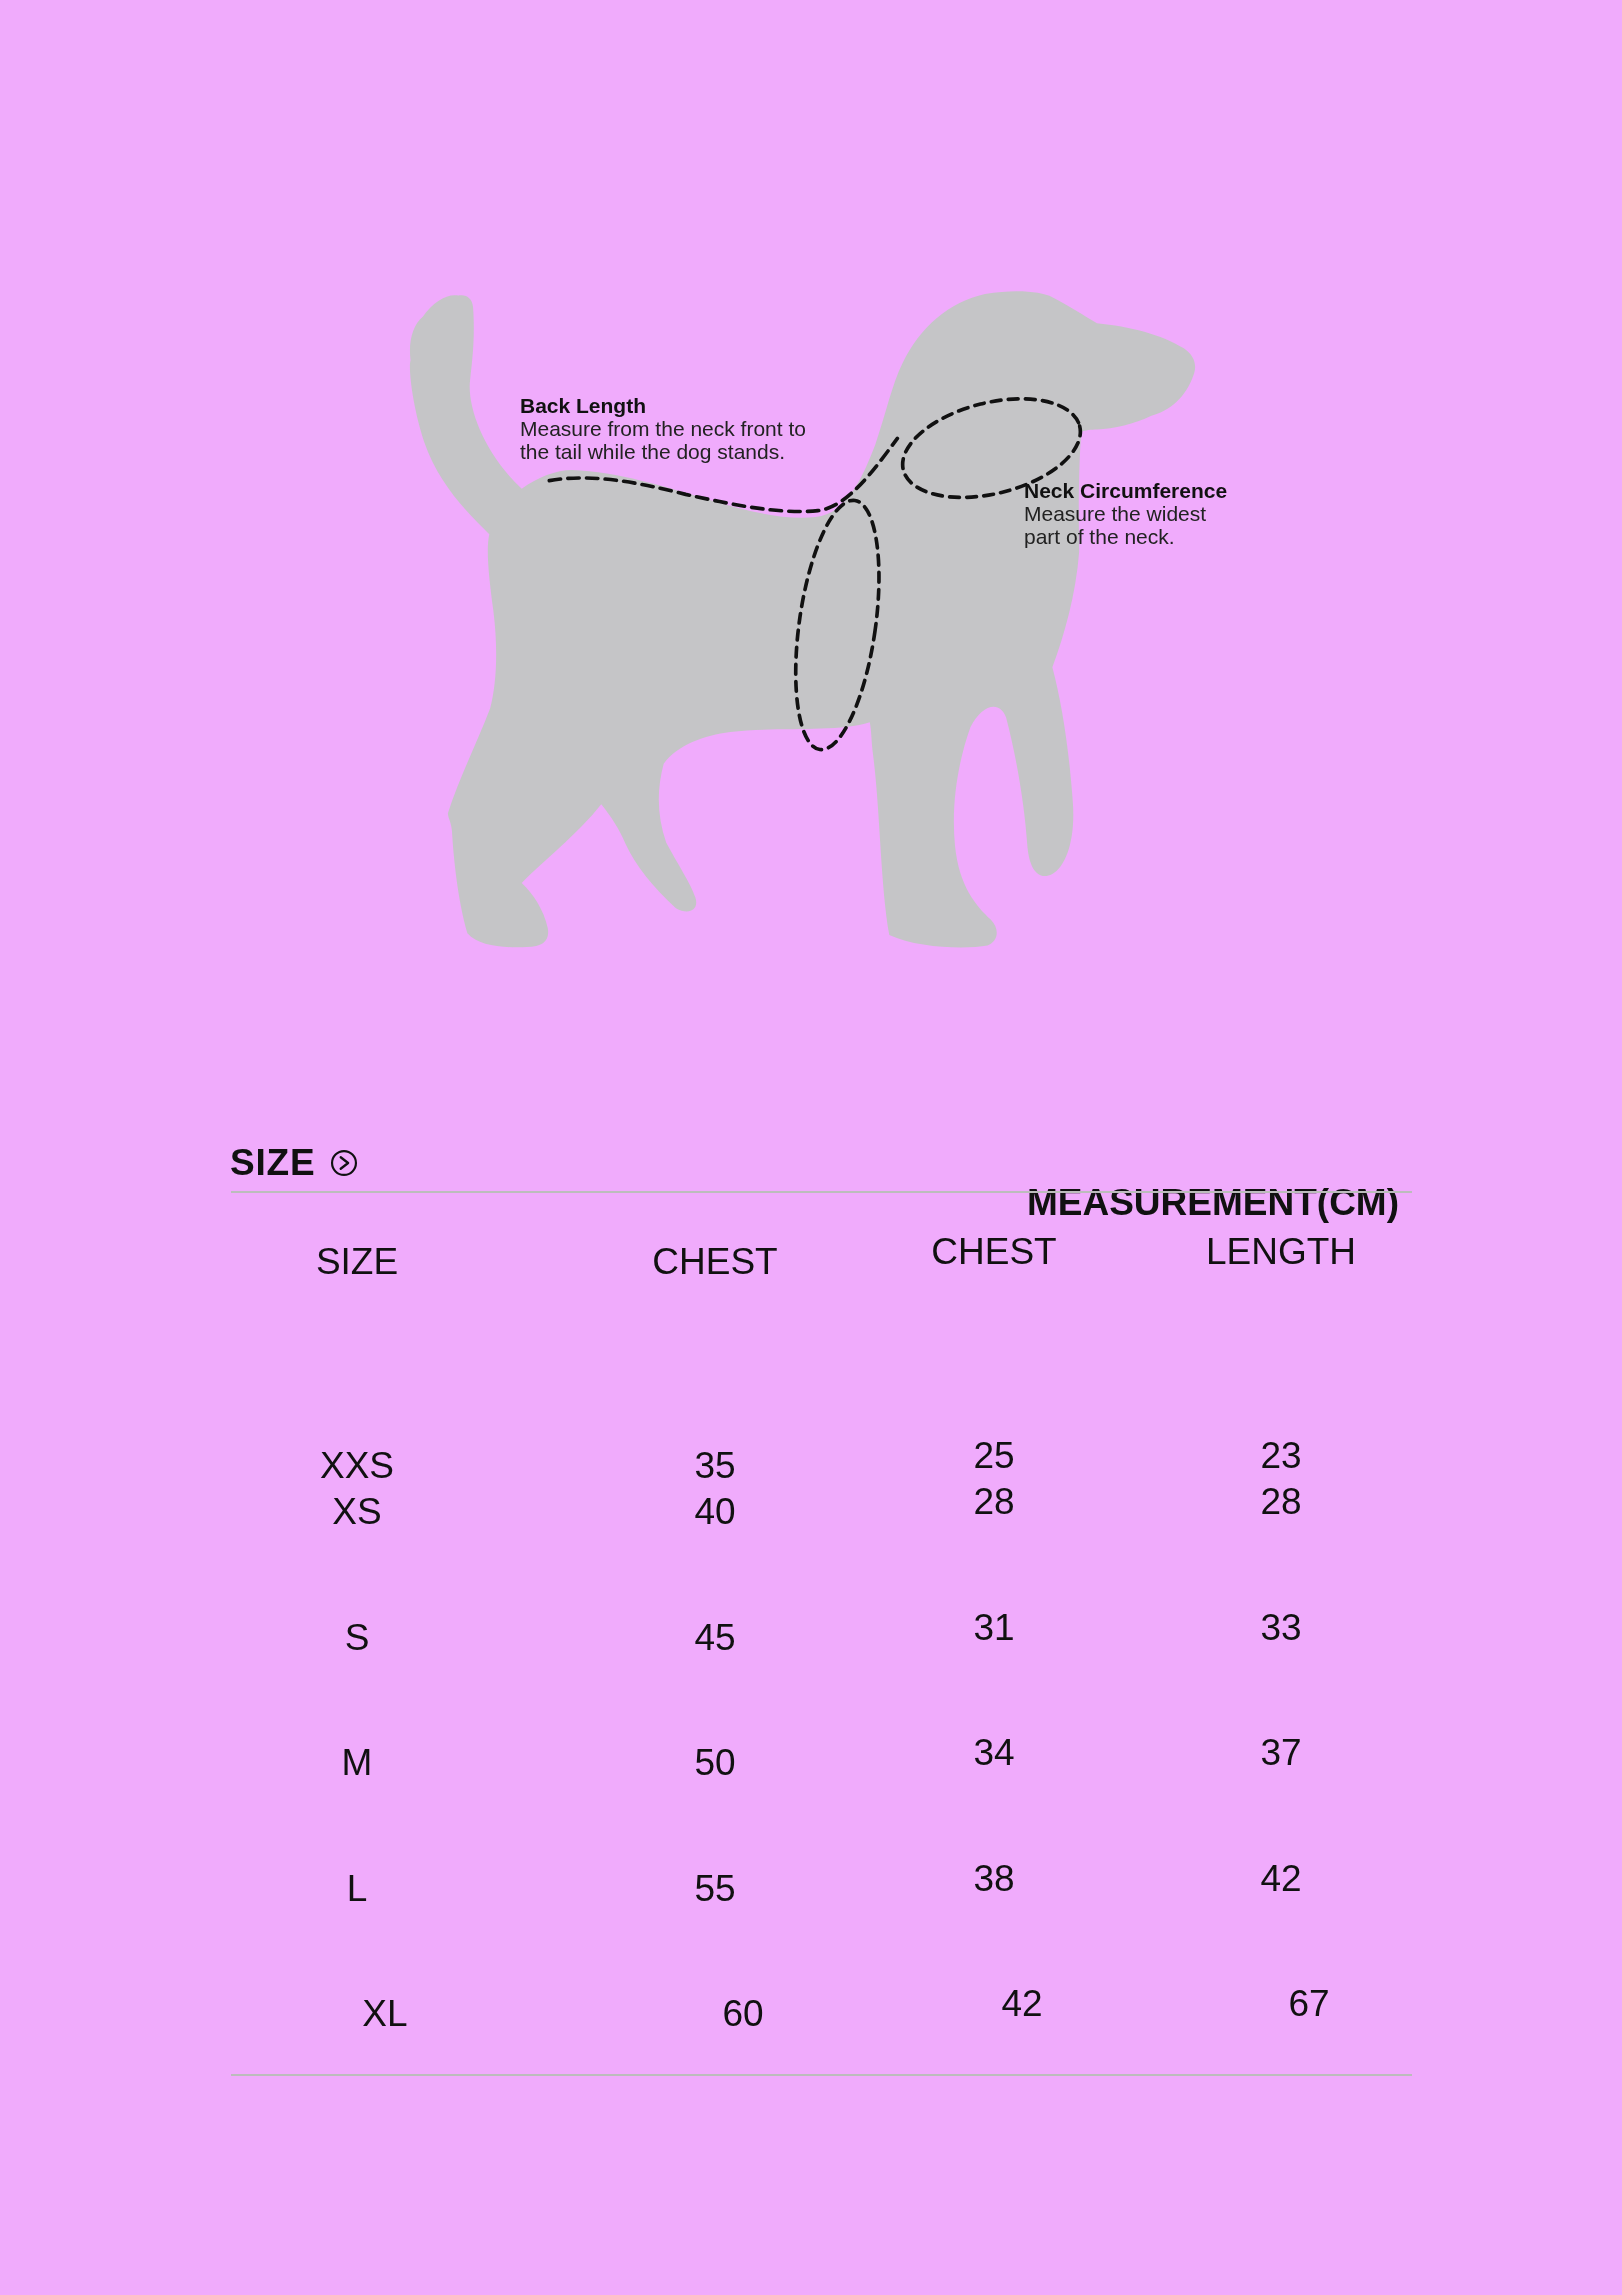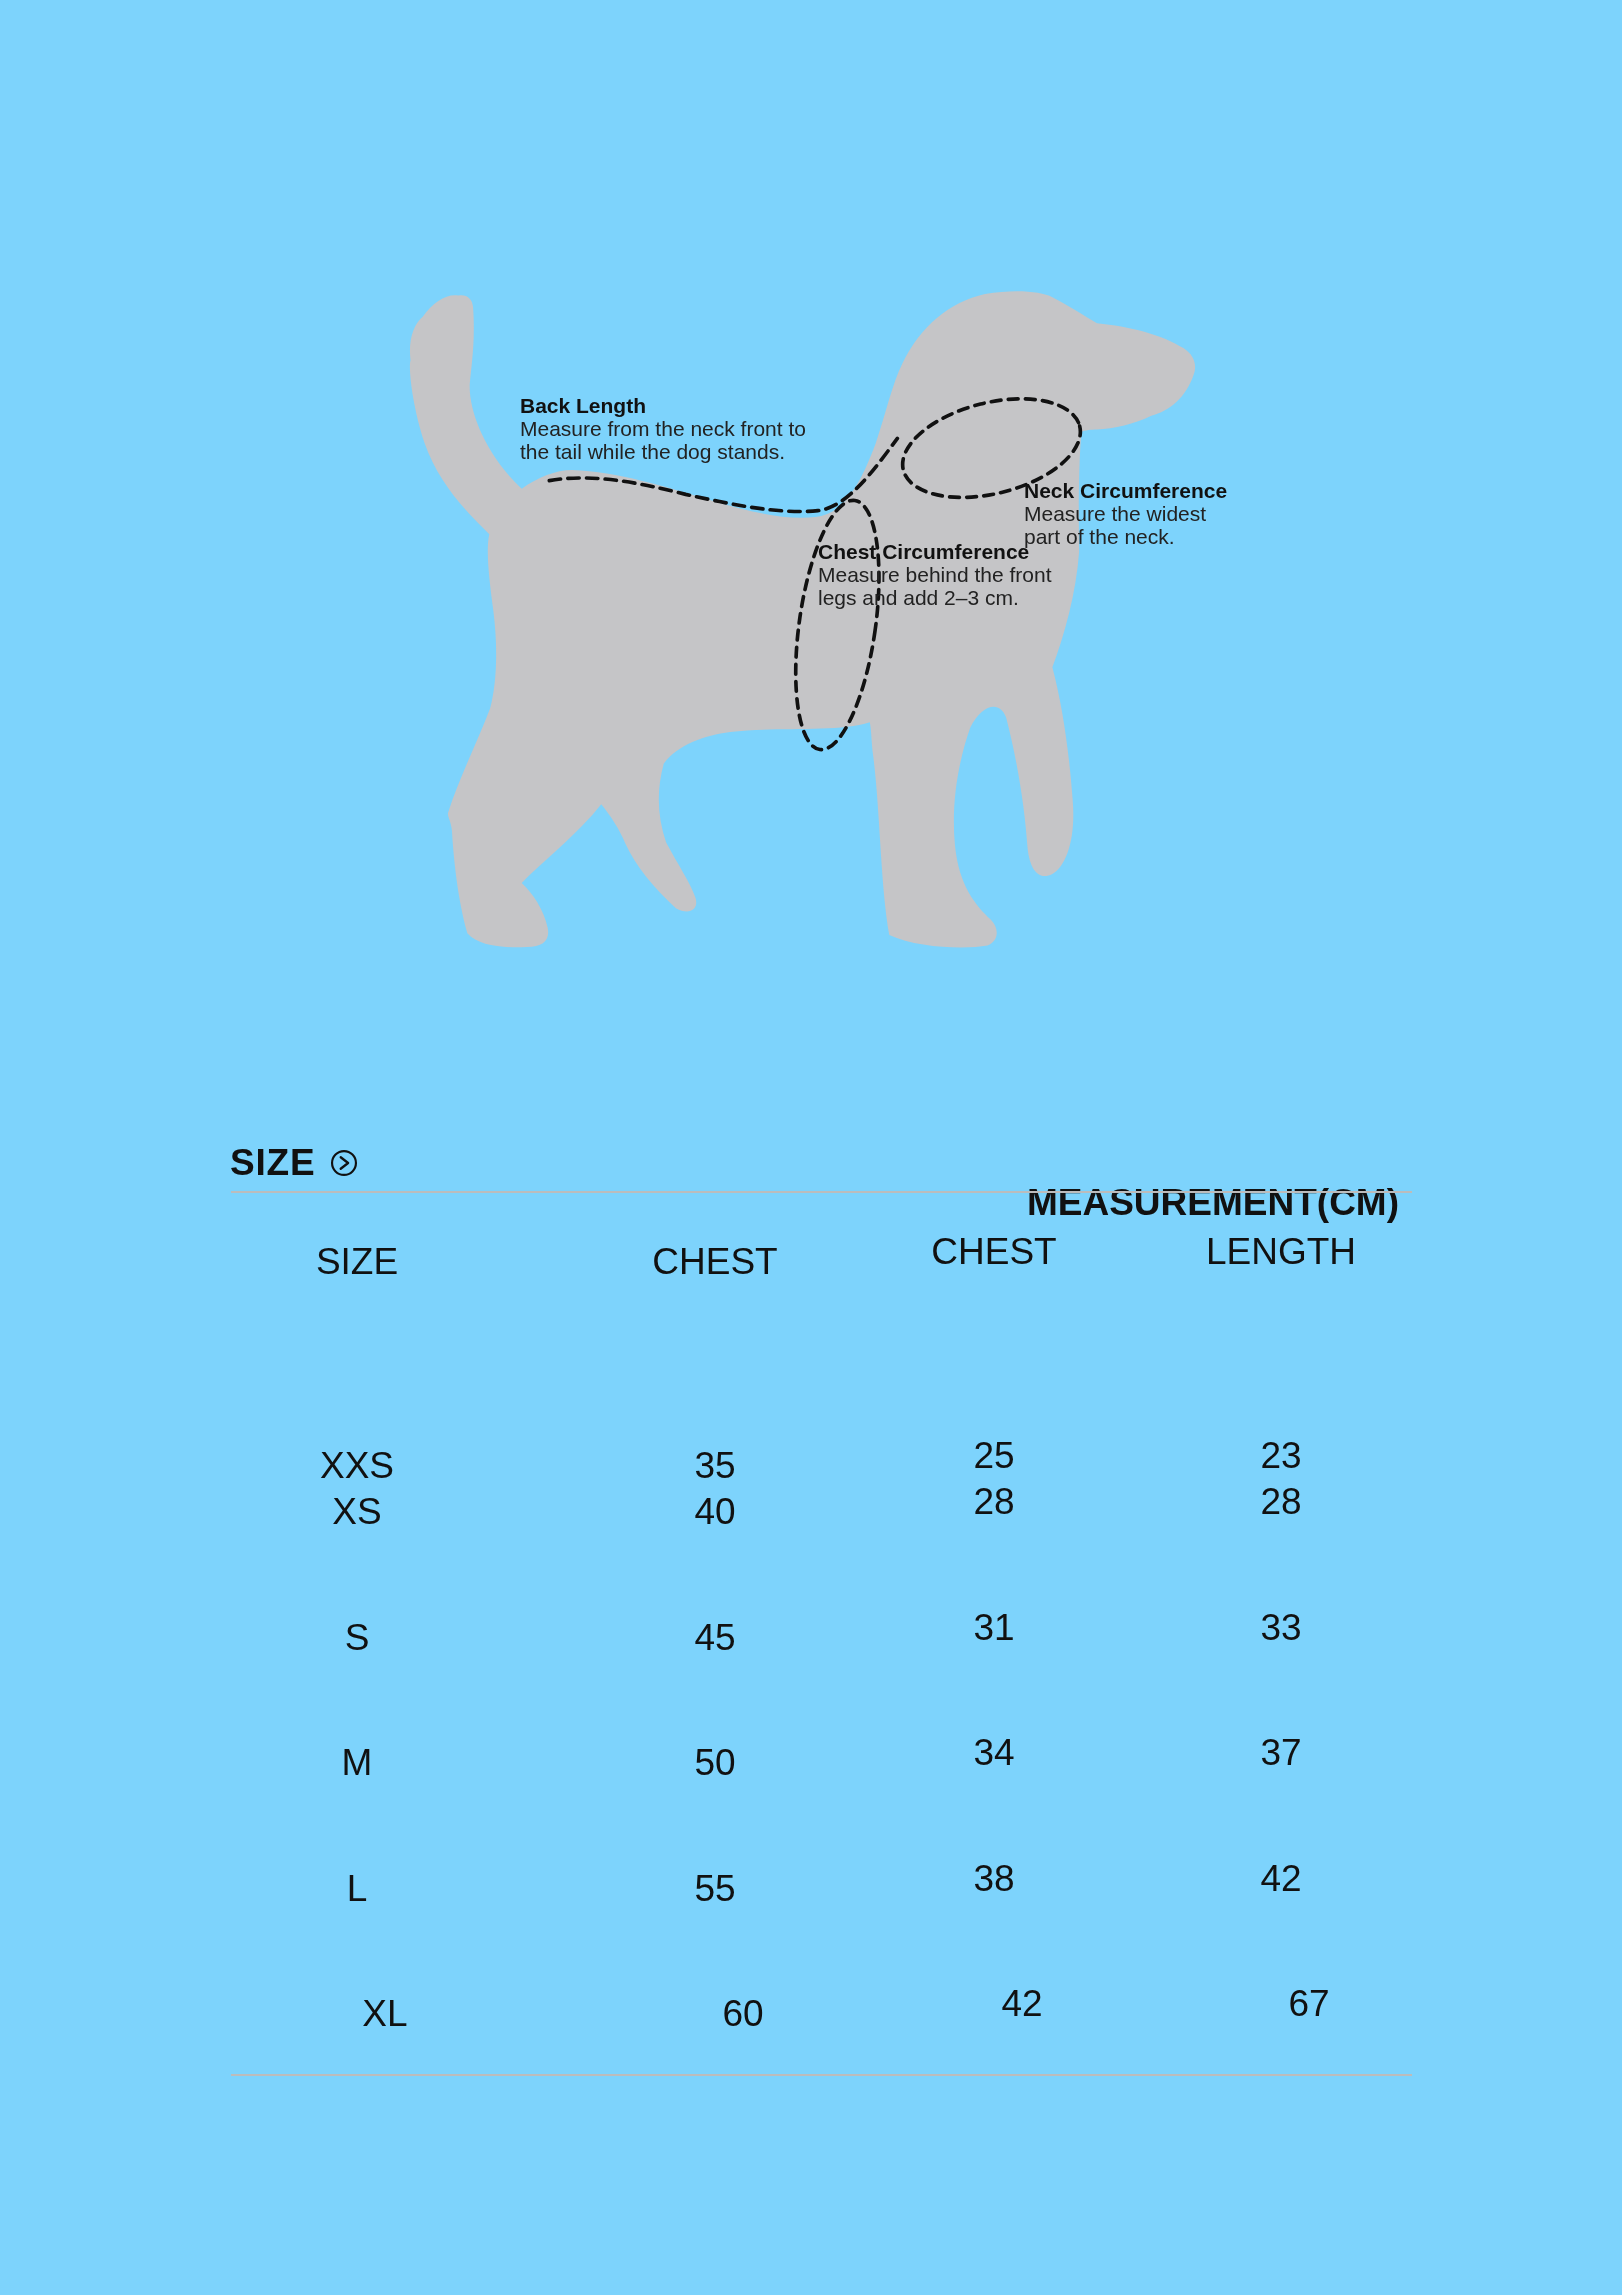--- a/index.html
+++ b/index.html
@@ -1,19 +1,19 @@
 <!DOCTYPE html>
 <html style="font-size:13px"><head>
 <meta charset="utf-8">
 <style>
   html,body{margin:0;padding:0;background:#ffffff;}
   .page{
     position:relative;
     width:1623px;height:2295px;
-    background:#7dd3fc;
+    background:#f0abfc;
     font-family:"Liberation Sans","DejaVu Sans",sans-serif;
     color:#1a1a1a;
     overflow:hidden;
   }
   
   .dog-svg{position:absolute;left:373px;top:268px;width:893px;height:714px;}
   .annot{position:absolute;font-size:21px;line-height:23px;color:#222;}
   .annot .t{font-weight:bold;color:#111;}
   .annot-back{left:520px;top:394px;}
   .annot-neck{left:1024px;top:479px;}
@@ -122,25 +122,20 @@
     <div>Measure from the neck front to</div>
     <div>the tail while the dog stands.</div>
   </div>
 
   <div class="annot annot-neck">
     <div class="t">Neck Circumference</div>
     <div>Measure the widest</div>
     <div>part of the neck.</div>
   </div>
 
-  <div class="annot annot-chest">
-    <div class="t">Chest Circumference</div>
-    <div>Measure behind the front</div>
-    <div>legs and add 2–3 cm.</div>
-  </div>
 
   <div class="sec-left">
     <span>SIZE</span>
     <svg class="chev-icon" viewBox="0 0 34 34">
       <circle cx="17" cy="17" r="14.5" fill="none" stroke="#111" stroke-width="2.6"></circle>
       <polyline points="13,10 22,17 13,24" fill="none" stroke="#111" stroke-width="2.8" stroke-linecap="round" stroke-linejoin="round"></polyline>
     </svg>
   </div>
   <div class="sec-right">MEASUREMENT(CM)</div>
 

